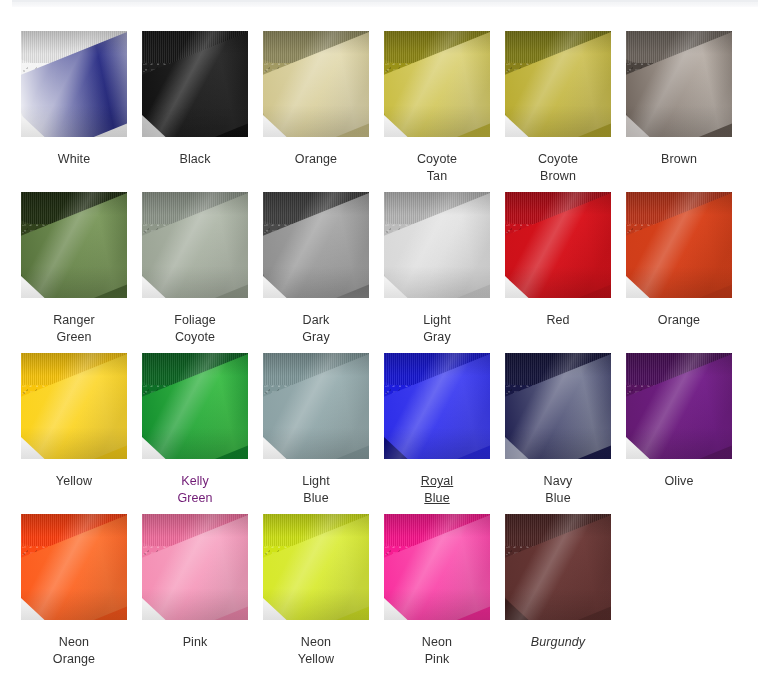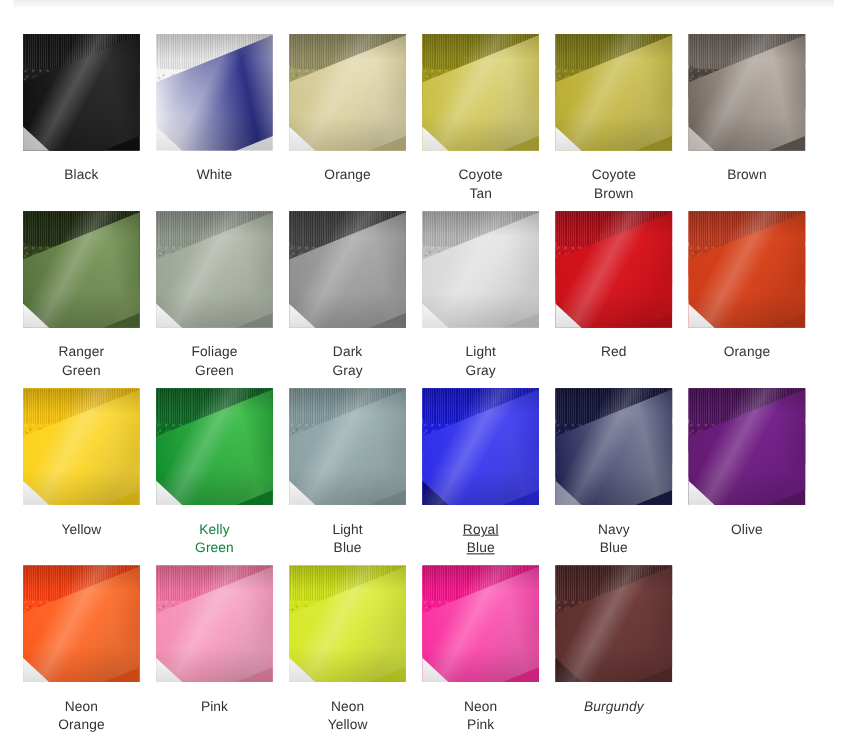--- a/index.html
+++ b/index.html
@@ -172,52 +172,52 @@
 </style>
 </head>
 <body>
 
 <div id="page">
 
   <div class="top-band"></div>
 
   <div class="swatch-grid" id="swatch-grid">
       <div class="swatch-cell">
+        <div class="swatch-img" style="background: rgb(244, 244, 244);">
+          <div class="sw-base" style="background: linear-gradient(rgb(230, 230, 230) 0%, rgb(244, 244, 244) 45%, rgb(251, 251, 251) 100%);"></div>
+          <div class="sw-top" style="background: rgb(230, 230, 230);">
+            <div class="sw-ribs"></div>
+          </div>
+          <div class="sw-mid" style="background: rgb(244, 244, 244);">
+            <div class="sw-speck"></div>
+          </div>
+          <div class="sw-strap" style="background: linear-gradient(100deg, rgb(251, 251, 251) 0%, rgb(43, 47, 134) 62%, rgb(251, 251, 251) 100%);"></div>
+          <div class="sw-wedge" style="background: rgb(255, 255, 255);"></div>
+          <div class="sw-sheen"></div>
+          <div class="sw-shade"></div>
+        </div>
+        <div class="swatch-label" style="color: rgb(51, 51, 51);">White</div>
+      </div>
+      <div class="swatch-cell">
         <div class="swatch-img" style="background: rgb(29, 29, 29);">
           <div class="sw-base" style="background: linear-gradient(rgb(22, 22, 22) 0%, rgb(29, 29, 29) 45%, rgb(16, 16, 16) 100%);"></div>
           <div class="sw-top" style="background: rgb(22, 22, 22);">
             <div class="sw-ribs"></div>
           </div>
           <div class="sw-mid" style="background: rgb(29, 29, 29);">
             <div class="sw-speck"></div>
           </div>
           <div class="sw-strap" style="background: linear-gradient(100deg, rgb(16, 16, 16) 0%, rgb(42, 42, 42) 62%, rgb(16, 16, 16) 100%);"></div>
           <div class="sw-wedge" style="background: rgb(201, 201, 201);"></div>
           <div class="sw-sheen"></div>
           <div class="sw-shade"></div>
         </div>
         <div class="swatch-label" style="color: rgb(51, 51, 51);">Black</div>
       </div>
       <div class="swatch-cell">
-        <div class="swatch-img" style="background: rgb(244, 244, 244);">
-          <div class="sw-base" style="background: linear-gradient(rgb(230, 230, 230) 0%, rgb(244, 244, 244) 45%, rgb(251, 251, 251) 100%);"></div>
-          <div class="sw-top" style="background: rgb(230, 230, 230);">
-            <div class="sw-ribs"></div>
-          </div>
-          <div class="sw-mid" style="background: rgb(244, 244, 244);">
-            <div class="sw-speck"></div>
-          </div>
-          <div class="sw-strap" style="background: linear-gradient(100deg, rgb(251, 251, 251) 0%, rgb(43, 47, 134) 62%, rgb(251, 251, 251) 100%);"></div>
-          <div class="sw-wedge" style="background: rgb(255, 255, 255);"></div>
-          <div class="sw-sheen"></div>
-          <div class="sw-shade"></div>
-        </div>
-        <div class="swatch-label" style="color: rgb(51, 51, 51);">White</div>
-      </div>
-      <div class="swatch-cell">
         <div class="swatch-img" style="background: rgb(162, 154, 99);">
           <div class="sw-base" style="background: linear-gradient(rgb(143, 138, 94) 0%, rgb(162, 154, 99) 45%, rgb(207, 196, 139) 100%);"></div>
           <div class="sw-top" style="background: rgb(143, 138, 94);">
             <div class="sw-ribs"></div>
           </div>
           <div class="sw-mid" style="background: rgb(162, 154, 99);">
             <div class="sw-speck"></div>
           </div>
           <div class="sw-strap" style="background: linear-gradient(100deg, rgb(207, 196, 139) 0%, rgb(228, 220, 180) 62%, rgb(207, 196, 139) 100%);"></div>
           <div class="sw-wedge" style="background: rgb(255, 255, 255);"></div>
@@ -301,21 +301,21 @@
           </div>
           <div class="sw-mid" style="background: rgb(142, 151, 137);">
             <div class="sw-speck"></div>
           </div>
           <div class="sw-strap" style="background: linear-gradient(100deg, rgb(153, 162, 147) 0%, rgb(179, 187, 173) 62%, rgb(153, 162, 147) 100%);"></div>
           <div class="sw-wedge" style="background: rgb(255, 255, 255);"></div>
           <div class="sw-sheen"></div>
           <div class="sw-shade"></div>
         </div>
         <div class="swatch-label" style="color: rgb(51, 51, 51);">Foliage
-Green</div>
+Coyote</div>
       </div>
       <div class="swatch-cell">
         <div class="swatch-img" style="background: rgb(74, 74, 74);">
           <div class="sw-base" style="background: linear-gradient(rgb(62, 62, 62) 0%, rgb(74, 74, 74) 45%, rgb(141, 141, 141) 100%);"></div>
           <div class="sw-top" style="background: rgb(62, 62, 62);">
             <div class="sw-ribs"></div>
           </div>
           <div class="sw-mid" style="background: rgb(74, 74, 74);">
             <div class="sw-speck"></div>
           </div>
@@ -399,21 +399,21 @@
             <div class="sw-ribs"></div>
           </div>
           <div class="sw-mid" style="background: rgb(13, 111, 39);">
             <div class="sw-speck"></div>
           </div>
           <div class="sw-strap" style="background: linear-gradient(100deg, rgb(17, 140, 45) 0%, rgb(63, 190, 74) 62%, rgb(17, 140, 45) 100%);"></div>
           <div class="sw-wedge" style="background: rgb(255, 255, 255);"></div>
           <div class="sw-sheen"></div>
           <div class="sw-shade"></div>
         </div>
-        <div class="swatch-label" style="color: #15803d;">Kelly
+        <div class="swatch-label" style="color: #701a75;">Kelly
 Green</div>
       </div>
       <div class="swatch-cell">
         <div class="swatch-img" style="background: rgb(127, 151, 153);">
           <div class="sw-base" style="background: linear-gradient(rgb(126, 150, 152) 0%, rgb(127, 151, 153) 45%, rgb(138, 160, 163) 100%);"></div>
           <div class="sw-top" style="background: rgb(126, 150, 152);">
             <div class="sw-ribs"></div>
           </div>
           <div class="sw-mid" style="background: rgb(127, 151, 153);">
             <div class="sw-speck"></div>

